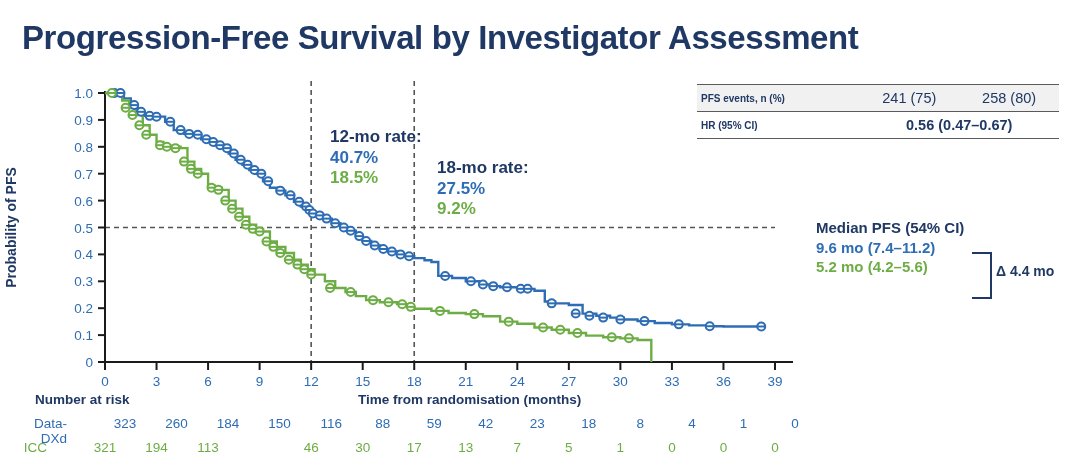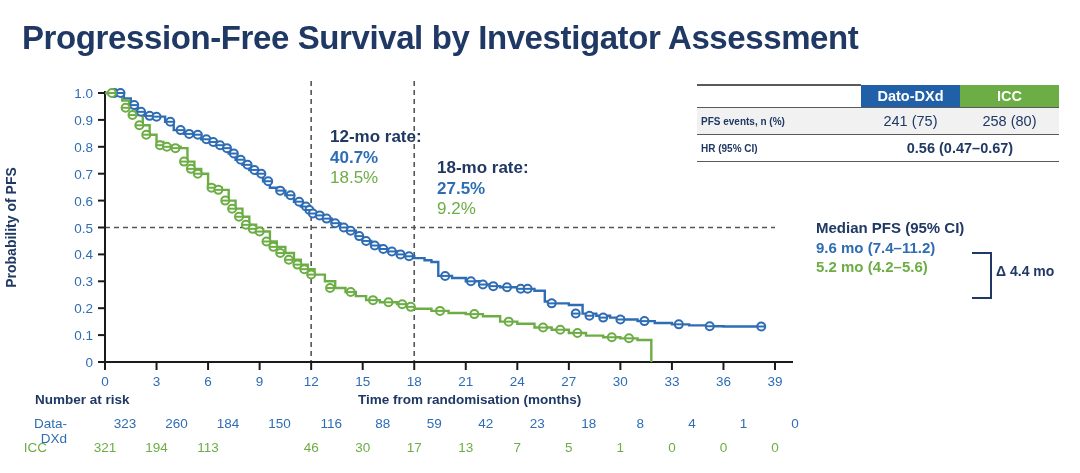--- a/index.html
+++ b/index.html
@@ -114,21 +114,21 @@
 
   
   .annot {
     position: absolute;
     font-size: 17px;
     line-height: 1.22;
     white-space: nowrap;
   }
   .annot .hdr { font-weight: bold; color: #1F3864; }
   .annot .blue  { color: #2E6DB4; font-weight: bold; }
-  .annot .green { color: #6DAD45; font-weight: normal; }
+  .annot .green { color: #6DAD45; font-weight: bold; }
 
   #annot-12mo { left: 330px; top: 127px; }
   #annot-18mo { left: 437px; top: 158px; }
 
   
   #median-block {
     position: absolute;
     left: 816px;
     top: 218px;
     font-size: 15px;
@@ -219,25 +219,20 @@
     font-size: 13.5px;
   }
 </style>
 </head>
 <body>
 
 <div id="slide-title">Progression-Free Survival by Investigator Assessment</div>
 
 <table id="summary-table">
   <tbody>
-      <tr>
-    <td class="sum-blank-head"></td>
-    <td class="sum-head blue">Dato-DXd</td>
-    <td class="sum-head green">ICC</td>
-  </tr>
   <tr class="sum-row-shade">
     <td class="sum-label">PFS events, n (%)</td>
     <td class="sum-val">241 (75)</td>
     <td class="sum-val">258 (80)</td>
   </tr>
   <tr class="sum-bottom">
     <td class="sum-label">HR (95% CI)</td>
     <td class="sum-val-span" colspan="2">0.56 (0.47–0.67)</td>
   </tr>
 </tbody>
@@ -502,21 +497,21 @@
   <div class="green">18.5%</div>
 </div>
 
 <div class="annot" id="annot-18mo">
   <div class="hdr">18-mo rate:</div>
   <div class="blue">27.5%</div>
   <div class="green">9.2%</div>
 </div>
 
 <div id="median-block">
-  <div class="m-hdr">Median PFS (95% CI)</div>
+  <div class="m-hdr">Median PFS (54% CI)</div>
   <div class="m-blue">9.6 mo (7.4–11.2)</div>
   <div class="m-green">5.2 mo (4.2–5.6)</div>
 </div>
 <div id="delta-bracket"></div>
 <div id="delta-text">Δ 4.4 mo</div>
 
 <div id="risk-table">
   <div id="risk-header">Number at risk</div>
   <div id="xaxis-title">Time from randomisation (months)</div>
   <div class="risk-row" id="risk-row-dato">

